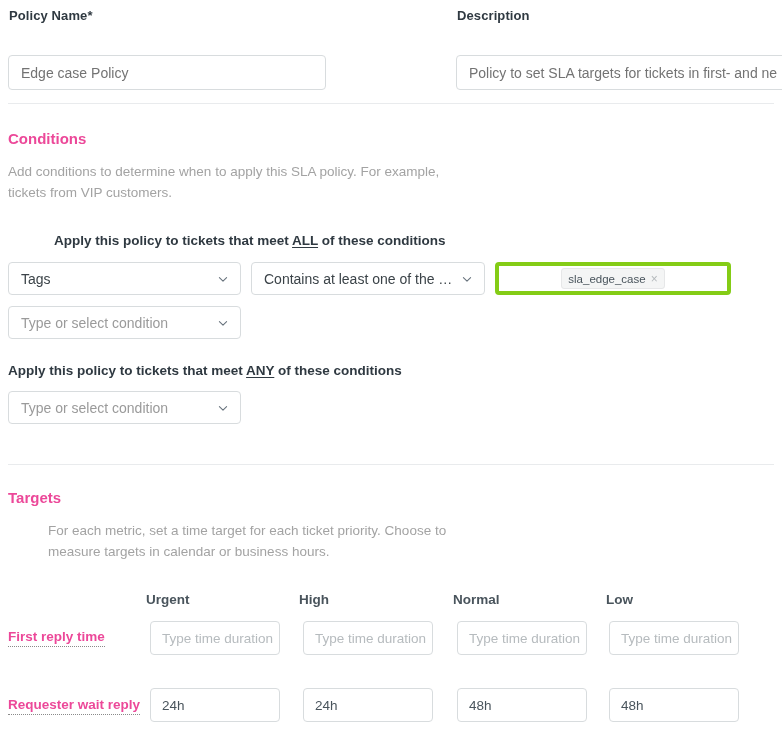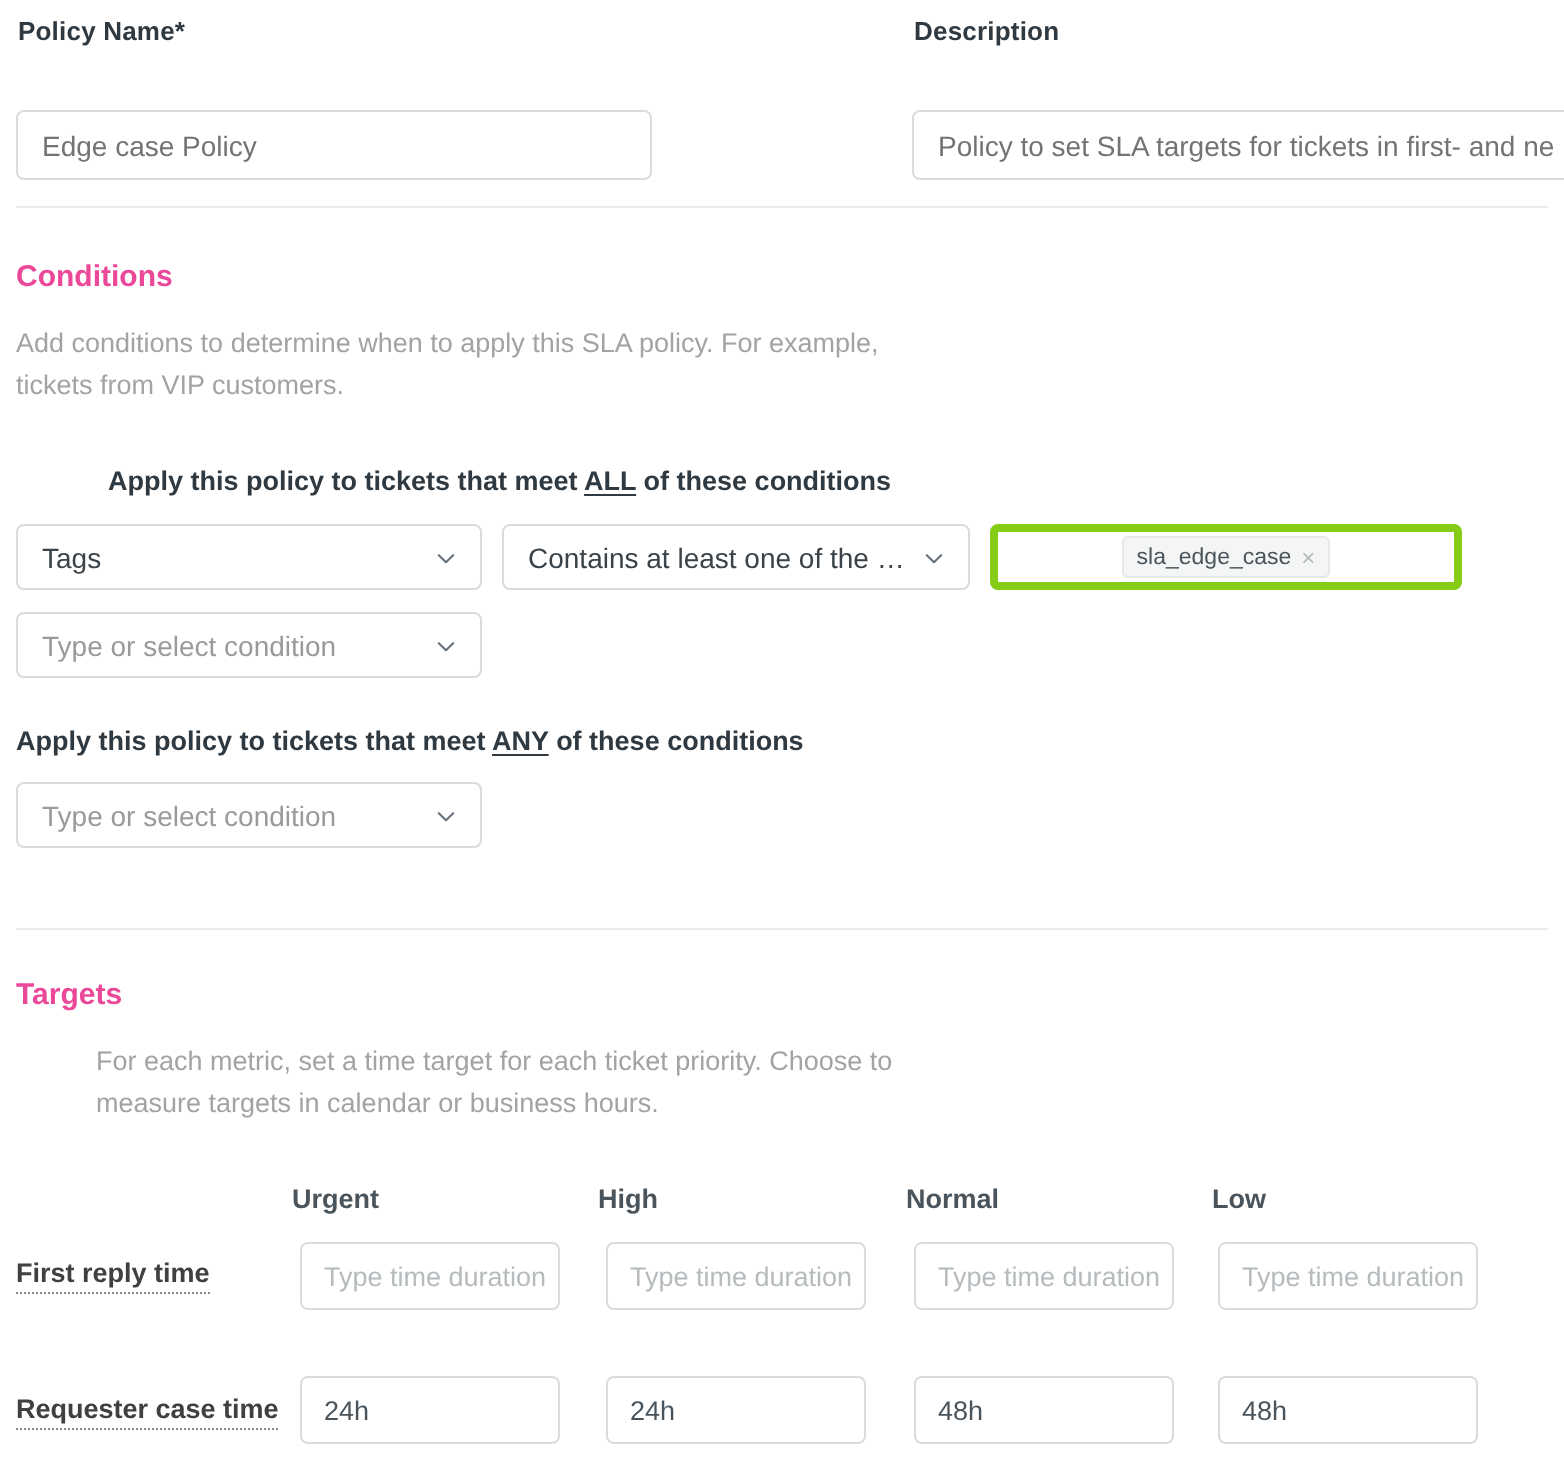--- a/index.html
+++ b/index.html
@@ -181,21 +181,21 @@
   .ph-0 { left: 146px; }
   .ph-1 { left: 299px; }
   .ph-2 { left: 453px; }
   .ph-3 { left: 606px; }
 
   .metric-label {
     position: absolute;
     left: 8px;
     font-size: 13.5px;
     font-weight: bold;
-    color: #404040;
+    color: #ec4899;
     line-height: 17px;
     border-bottom: 1px dotted #8a8a8a;
     padding-bottom: 1px;
   }
   .ml-0 { top: 628px; }
   .ml-1 { top: 696px; }
 
   .target-input {
     position: absolute;
     width: 130px;
@@ -302,19 +302,19 @@
   <div class="priority-head ph-1">High</div>
   <div class="priority-head ph-2">Normal</div>
   <div class="priority-head ph-3">Low</div>
 
   <div class="metric-label ml-0">First reply time</div>
   <div class="target-input empty ti-row0 ti-c0">Type time duration</div>
   <div class="target-input empty ti-row0 ti-c1">Type time duration</div>
   <div class="target-input empty ti-row0 ti-c2">Type time duration</div>
   <div class="target-input empty ti-row0 ti-c3">Type time duration</div>
 
-  <div class="metric-label ml-1">Requester case time</div>
+  <div class="metric-label ml-1">Requester wait reply</div>
   <div class="target-input ti-row1 ti-c0">24h</div>
   <div class="target-input ti-row1 ti-c1">24h</div>
   <div class="target-input ti-row1 ti-c2">48h</div>
   <div class="target-input ti-row1 ti-c3">48h</div>
 
 </div>
 
 </body></html>

